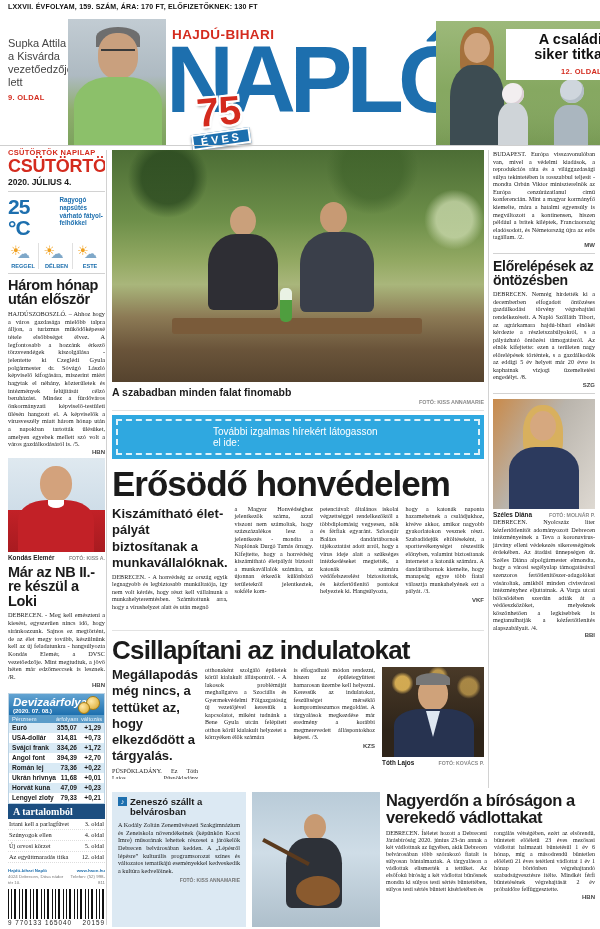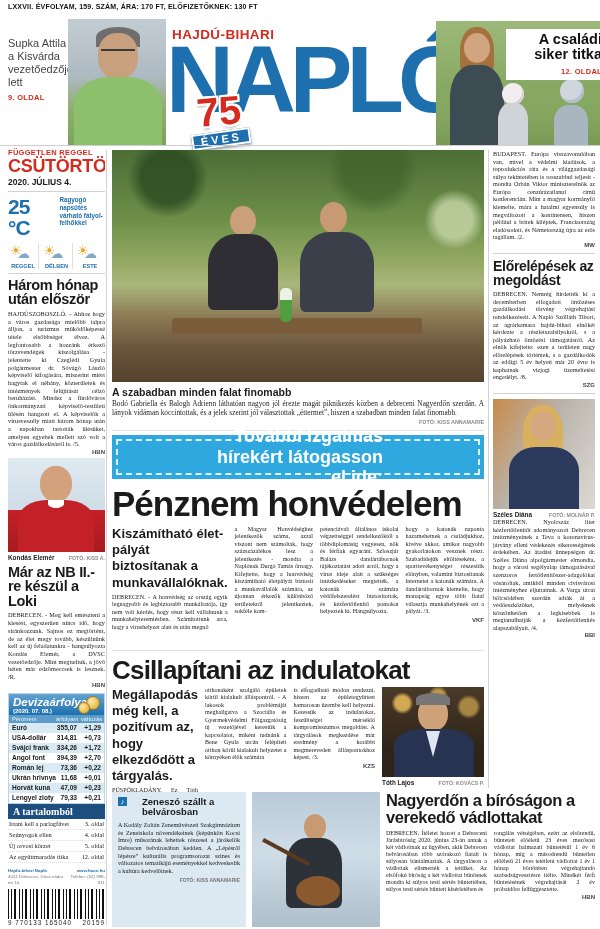--- a/index.html
+++ b/index.html
@@ -80,21 +80,21 @@
      background:
        radial-gradient(circle at 15% 12%,rgba(40,70,30,.75) 0 26px,transparent 40px),
        radial-gradient(circle at 70% 8%,rgba(60,95,40,.6) 0 30px,transparent 46px),
        radial-gradient(circle at 92% 30%,rgba(200,215,170,.8) 0 18px,transparent 30px),
        linear-gradient(180deg,#4c6d35 0%,#6d8f49 30%,#93a963 48%,#a9b67b 58%,#8c7a55 72%,#6a543a 86%,#55432e 100%);}
   .mcap-title{font-weight:bold;font-size:10.5px;margin-top:4px;}
   .mcap-body{font-family:"Liberation Serif",serif;font-size:7.3px;line-height:1.3;text-align:justify;margin-top:1px;color:#222;}
   .mcap-credit{text-align:right;color:#8a8a8a;font-size:5.4px;font-weight:bold;margin-top:1px;}
   .banner{display:flex;margin-top:5px;height:44px;border-top:1px solid #e2e2e2;padding-top:4px;}
   .banner-blue{flex:1.15;background:#2fa8e0;color:#fff;display:flex;align-items:center;justify-content:center;
-     font-weight:bold;font-size:18px;text-align:right;line-height:1.15;position:relative;}
+     font-weight:normal;font-size:10px;text-align:left;line-height:1.15;position:relative;}
   .banner-blue .dash{position:absolute;inset:4px;border:2px dashed rgba(255,255,255,.85);}
   .banner-orange{flex:1;background:#f08019;display:flex;align-items:center;justify-content:center;}
   .haon-pill{border:3px solid #fff;border-radius:24px;padding:1px 13px;color:#fff;font-size:24px;line-height:1.1;white-space:nowrap;}
   .haon-b{font-weight:bold;}
   .lead-h{font-weight:bold;font-size:35px;letter-spacing:-1px;line-height:1;margin-top:7px;}
   .cols4{display:flex;gap:7px;margin-top:5px;height:116px;overflow:hidden;}
   .cols4 .col{flex:1;}
   .standfirst{font-weight:bold;font-size:13px;line-height:1.25;margin-bottom:3px;}
   .colbody{font-family:"Liberation Serif",serif;font-size:6.1px;line-height:1.23;text-align:justify;}
   .second-h{font-weight:bold;font-size:26px;letter-spacing:-.8px;line-height:1;margin-top:8px;border-top:1px solid #e2e2e2;padding-top:6px;}
@@ -110,21 +110,21 @@
   
   .rail{position:absolute;left:493px;top:150px;width:102px;height:638px;overflow:hidden;}
   .rail-h{font-weight:bold;font-size:14px;line-height:1.02;letter-spacing:-.3px;margin-bottom:3px;}
   .rail .bodytext{font-size:6.2px;}
   .rdiv{height:1px;background:#d2d2d2;margin:5px 0;}
   .ph-szeles{width:102px;height:110px;
      background:linear-gradient(120deg,#c98a4a 0%,#b9b4ac 45%,#ded9d2 100%);}
   
   .bottom{position:absolute;left:112px;top:792px;width:483px;height:135px;display:flex;gap:6px;overflow:hidden;}
   .musicbox{width:134px;flex:none;background:#dce9f3;padding:5px 6px;box-sizing:border-box;}
-  .mb-title{display:flex;gap:15px;font-weight:bold;font-size:9.5px;line-height:1.1;}
+  .mb-title{display:flex;gap:3px;font-weight:bold;font-size:9.5px;line-height:1.1;}
   .noteicon{flex:none;width:9px;height:9px;background:#1d6fae;color:#fff;font-size:7px;line-height:9px;text-align:center;}
   .mb-body{font-family:"Liberation Serif",serif;font-size:6.2px;line-height:1.24;text-align:justify;margin-top:3px;}
   .mb-credit{text-align:right;color:#777;font-size:5px;font-weight:bold;margin-top:2px;}
   .ph-guitar{width:128px;flex:none;height:135px;
      background:linear-gradient(180deg,#b9cbd8 0%,#cfdde7 45%,#aebfcb 100%);}
   .court{flex:1;}
   .court-h{font-weight:bold;font-size:16.5px;line-height:1.02;letter-spacing:-.4px;}
   .court-cols{display:flex;gap:7px;margin-top:4px;}
   .court-cols .col{flex:1;}
   .court .colbody{font-size:6px;line-height:1.18;}
@@ -170,21 +170,21 @@
       <div class="tr-title">A családi siker titka</div>
       <div class="pageref">12. OLDAL</div>
     </div>
   </div>
 
   <div class="hr-top"></div>
   <div class="vdiv1"></div>
   <div class="vdiv2"></div>
 
   <div class="sidebar">
-    <div class="indep">FÜGGETLEN REGGEL</div>
+    <div class="indep">CSÜTÖRTÖK NAPILAP</div>
     <div class="day">CSÜTÖRTÖK</div>
     <div class="date">2020. JÚLIUS 4.</div>
     <div class="sdiv"></div>
 
     <div class="weather">
       <div class="temp">25 °C</div>
       <div class="wdesc">Ragyogó napsütés várható fátyol­felhőkkel</div>
     </div>
     <div class="wrow">
       <div class="wcell">
@@ -323,48 +323,47 @@
   <div class="main">
     <div class="mainphoto">
       <div class="shape" style="left:118px;top:56px;width:26px;height:30px;background:#caa07b;border-radius:50%;"></div>
       <div class="shape" style="left:96px;top:84px;width:70px;height:76px;background:#2e2e34;border-radius:40% 40% 8% 8%;"></div>
       <div class="shape" style="left:208px;top:52px;width:27px;height:31px;background:#c79a74;border-radius:50%;"></div>
       <div class="shape" style="left:188px;top:82px;width:74px;height:80px;background:#3a3f4a;border-radius:40% 40% 8% 8%;"></div>
       <div class="shape" style="left:60px;top:168px;width:250px;height:16px;background:#7a5b3a;border-radius:3px;"></div>
       <div class="shape" style="left:168px;top:138px;width:12px;height:34px;background:linear-gradient(180deg,#e9f2e4 35%,#4f9e3f 35%);border-radius:5px;"></div>
     </div>
     <div class="mcap-title">A szabadban minden falat finomabb</div>
-    <div class="mcap-body">Bodó Gabriella és Balogh Adrienn láthatóan nagyon jól érezte magát piknikezés közben a debreceni Nagyerdőn szerdán. A lányok vidáman koccintottak, és a jelek szerint jól választottak „éttermet”, hiszen a szabadban minden falat finomabb.</div>
     <div class="mcap-credit">FOTÓ: KISS ANNAMARIE</div>
 
     <div class="banner">
       <div class="banner-blue">
         <div class="dash"></div>
         <span style="position:relative;max-width:170px;">További izgalmas hírekért látogasson el ide:</span>
       </div>
     </div>
 
-    <div class="lead-h">Pénznem honvédelem</div>
+    <div class="lead-h">Erősödő honvédelem</div>
     <div class="cols4">
       <div class="col">
         <div class="standfirst">Kiszámítható élet­pályát biztosítanak a munkavállalóknak.</div>
         <div class="colbody">DEBRECEN. - A honvédség az ország egyik legnagyobb és legbiztosabb munkáltatója, így nem volt kérdés, hogy részt kell vállalnunk a munkahelyteremtésben. Számítottunk arra, hogy a vírushelyzet alatt és után megnő</div>
       </div>
       <div class="col colbody">a Magyar Honvédséghez jelentkezők száma, azzal viszont nem számoltak, hogy százszázalékos lesz a jelentkezés - mondta a Naplónak Durgó Tamás őrnagy. Kifejtette, hogy a honvédség kiszámítható életpályát biztosít a munkavállalók számára, az újonnan érkezők különböző területekről jelentkeztek, sokféle kom-</div>
       <div class="col colbody">petenciával: általános iskolai végzettséggel rendelkezőktől a többdiplomásig vegyesen, nők és férfiak egyaránt. Szloszjár Balázs dandártábornok tájékoztatást adott arról, hogy a vírus ideje alatt a szükséges intézkedéseket megtették, a katonák számára védőfelszerelést biztosítottak, és kézfertőtlenítő pontokat helyeztek ki. Hangsúlyozta,</div>
       <div class="col">
         <div class="colbody">hogy a katonák naponta hazamehetnek a családjukhoz, kivéve akkor, amikor nagyobb gyakorlatokon vesznek részt. Szabadidejük eltöltéseként, a sporttevékenységet részesítik előnyben, valamint biztosítanak internetet a katonák számára. A dandártábornok kiemelte, hogy manapság egyre több fiatal választja munkahelyének ezt a pályát. /3.</div>
         <div class="sig">VKF</div>
       </div>
     </div>
 
     <div class="second-h">Csillapítani az indulatokat</div>
     <div class="row2">
       <div class="col">
-        <div class="standfirst">Megállapodás még kell, a pozitívum az, hogy elkezdődött a tárgyalás.</div>
+        <div class="standfirst">Megállapodás még nincs, a tettüket az, hogy elkezdődött a tárgyalás.</div>
         <div class="colbody">PÜSPÖKLADÁNY. Ez Tóth Lajos, Püspökladány polgármesterének véleménye a helyi közéletet erősen borzoló, a városközpontban felépített, majdan pszichiátriai betegek</div>
       </div>
       <div class="col colbody">otthonaként szolgáló épületek körül kialakult álláspontról. - A lakosok problémáját meghallgatva a Szociális és Gyermekvédelmi Főigazgatóság új vezetőjével kerestük a kapcsolatot, miként tudnánk a Bene Gyula utcán felépített otthon körül kialakult helyzetet a környéken élők számára</div>
       <div class="col">
         <div class="colbody">is elfogadható módon rendezni, hiszen az épületegyüttest hamarosan üzembe kell helyezni. Keressük az indulatokat, feszültséget mérséklő kompromisszumos megoldást. A tárgyalások megkezdése már eredmény a korábbi megmerevedett álláspontokhoz képest. /3.</div>
         <div class="sig">KZS</div>
       </div>
       <div class="tothwrap">
         <div class="ph ph-toth">
           <div class="shape" style="left:36px;top:10px;width:30px;height:34px;background:#cfa27a;border-radius:48%;"></div>
@@ -378,21 +377,21 @@
         </div>
       </div>
     </div>
   </div>
 
   <div class="rail">
     <div class="bodytext">BUDAPEST. Európa visszavonulóban van, mivel a védelmi kiadások, a reprodukciós ráta és a világgazdasági súlya tekintetében is rosszabbul teljesít - mondta Orbán Viktor miniszterelnök az Európa cenzúrázatlanul című konferencián. Mint a magyar kormányfő kiemelte, mára a hatalmi egyensúly is megváltozott a kontinensen, hiszen például a britek kiléptek, Franciaország eladósodott, és Németország újra az erős tagállam. /2.</div>
     <div class="sig">MW</div>
     <div class="rdiv"></div>
 
-    <div class="rail-h">Előrelépések az megoldást</div>
+    <div class="rail-h">Előrelépések az öntözésben</div>
     <div class="bodytext">DEBRECEN. Nemrég hirdették ki a decemberben elfogadott öntözéses gazdálkodási törvény végrehajtási rendelkezéseit. A Napló Szőlláth Tibort, az agrárkamara hajdú-bihari elnökét kérdezte a részletszabályokról, s a pályázható öntözési támogatásról. Az elnök kifejtette: ezen a területen nagy előrelépések történtek, s a gazdálkodók az eddigi 5 év helyett már 20 évre is kaphatnak vízjogi üzemeltetési engedélyt. /8.</div>
     <div class="sig">SZG</div>
     <div class="rdiv"></div>
 
     <div class="ph ph-szeles">
       <div class="shape" style="left:30px;top:6px;width:40px;height:58px;background:#d8b05e;border-radius:46% 46% 36% 36%;"></div>
       <div class="shape" style="left:37px;top:12px;width:26px;height:30px;background:#d6a87f;border-radius:50%;"></div>
       <div class="shape" style="left:16px;top:48px;width:70px;height:62px;background:#2c3a5e;border-radius:38% 38% 0 0;"></div>
     </div>
     <div class="cap">

